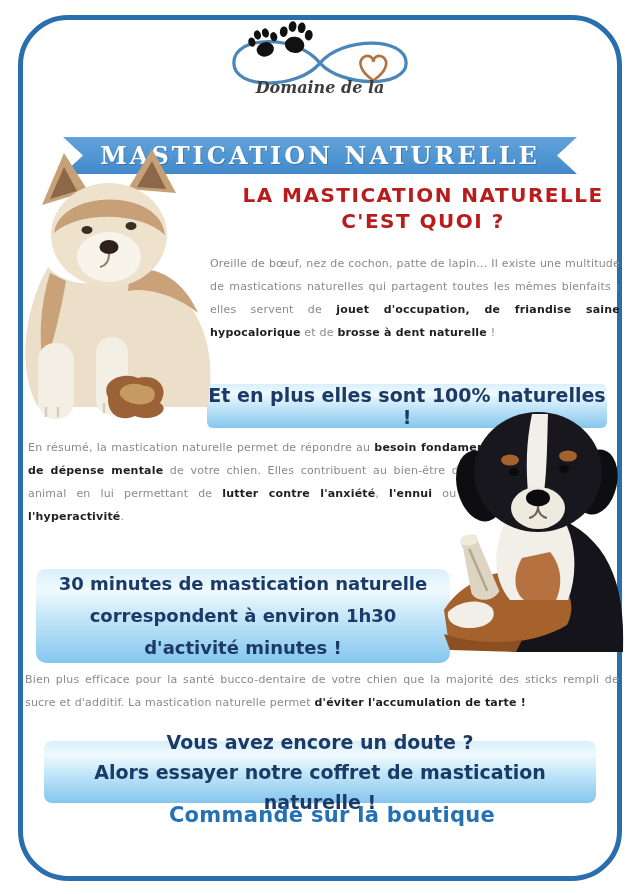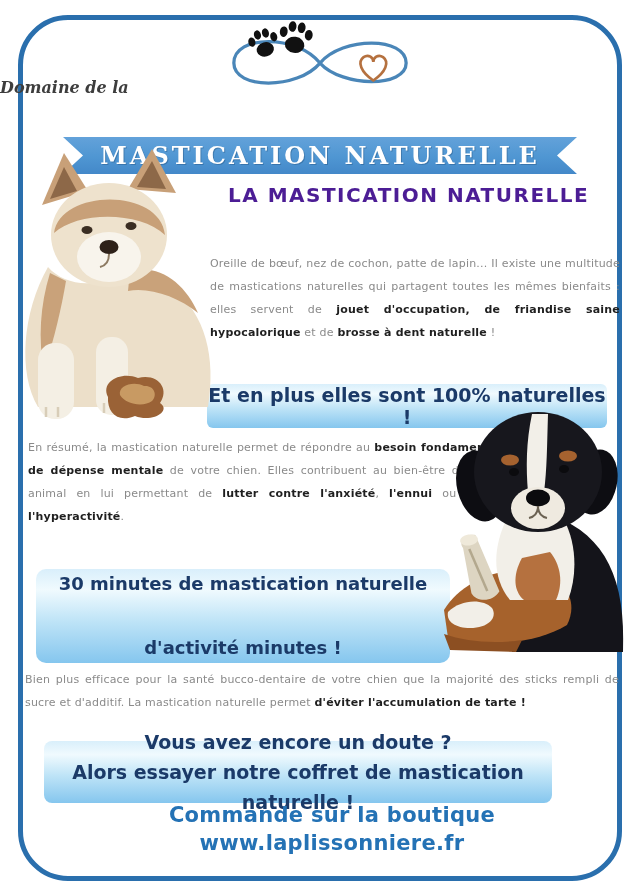--- a/index.html
+++ b/index.html
@@ -5,21 +5,21 @@
   html,body{margin:0;padding:0;background:#fff;}
   .page{
     position:relative;width:640px;height:894px;background:#fff;overflow:hidden;
     font-family:"DejaVu Sans",sans-serif;
   }
   .frame{
     position:absolute;left:18px;top:15px;right:18px;bottom:13px;
     border:5px solid #2a6fad;border-radius:50px;pointer-events:none;z-index:0;
   }
   
-  .logo{position:absolute;top:20px;left:0;right:0;z-index:2;}
+  .logo{position:absolute;top:20px;left:0;right:0;text-align:center;z-index:2;}
   .logo svg{display:block;margin:0 auto;}
   .brand-top{
     font-family:"DejaVu Serif",serif;font-style:italic;font-weight:700;
     font-size:16px;color:#3d3d3d;margin-top:-22px;
   }
   .brand-name{
     font-family:"DejaVu Serif",serif;font-style:italic;font-weight:700;
     font-size:29px;color:#4384c2;margin-top:-2px;letter-spacing:1px;
   }
   
@@ -31,22 +31,22 @@
   }
   .ribbon-label{
     font-family:"DejaVu Serif",serif;font-weight:700;font-size:24px;color:#fff;
     letter-spacing:3px;text-shadow:1px 1px 0 rgba(30,70,110,.35);
   }
   
   .husky{position:absolute;left:10px;top:145px;z-index:3;}
   .bernese{position:absolute;left:426px;top:398px;z-index:3;}
   
   .intro-title{
-    position:absolute;left:228px;top:182px;width:390px;z-index:1;
-    color:#4c1d95;font-weight:700;font-size:20px;line-height:26px;letter-spacing:1.5px;
+    position:absolute;left:228px;top:182px;width:390px;text-align:center;z-index:1;
+    color:#b91c1c;font-weight:700;font-size:20px;line-height:26px;letter-spacing:1.5px;
   }
   .para{
     position:absolute;color:#8a8a8a;font-size:11px;line-height:23px;
     text-align:justify;z-index:1;letter-spacing:.2px;
   }
   .para .b{color:#1f1f1f;font-weight:700;}
   .para1{left:210px;top:241px;width:410px;}
   .para2{left:28px;top:425px;width:474px;}
   .para3{left:25px;top:657px;width:594px;}
   
@@ -57,21 +57,21 @@
   }
   .box-naturelles{
     left:207px;top:372px;width:400px;height:44px;font-size:19px;
     display:flex;align-items:center;justify-content:center;
   }
   .box-stat{
     left:36px;top:557px;width:414px;height:94px;font-size:18px;line-height:30px;
     display:flex;flex-direction:column;justify-content:space-between;border-radius:10px;
   }
   .box-cta{
-    left:44px;top:729px;width:508px;height:62px;font-size:19px;line-height:30px;
+    left:44px;top:729px;width:552px;height:62px;font-size:19px;line-height:30px;
     display:flex;flex-direction:column;justify-content:center;border-radius:8px;
   }
   
   .footer{
     position:absolute;left:0;right:0;top:801px;text-align:center;z-index:1;
     color:#2472b5;font-weight:700;font-size:21px;line-height:28px;letter-spacing:.3px;padding-left:24px;
   }
   .footer .url{cursor:pointer;}
 </style>
 </head>
@@ -131,20 +131,21 @@
     <rect x="28" y="198" width="36" height="76" rx="17" fill="#f4efe4"></rect>
     <rect x="86" y="192" width="32" height="78" rx="15" fill="#f4efe4"></rect>
     <path d="M36 262 v10 M48 262 v10 M94 258 v10 M106 258 v10" stroke="#d8cdb8" stroke-width="2.5" fill="none"></path>
 
     <path d="M98 252 C 90 236, 112 226, 128 233 C 148 228, 160 244, 150 258 C 162 266, 142 278, 125 271 C 108 278, 97 268, 98 252 Z" fill="#9a6236"></path>
     <path d="M110 250 C 108 240, 124 236, 134 241 C 144 240, 148 250, 142 256 C 134 262, 116 260, 110 250 Z" fill="#c89a63"></path>
   </svg>
 
   <div class="intro-title">
     <div>LA MASTICATION NATURELLE</div>
+    <div>C'EST QUOI ?</div>
   </div>
 
   <p class="para para1"><span>Oreille de bœuf, nez de cochon, patte de lapin... Il existe une multitude de mastications naturelles qui partagent toutes les mêmes bienfaits : elles servent de </span><span class="b">jouet d'occupation, de friandise saine hypocalorique</span><span> et de </span><span class="b">brosse à dent naturelle</span><span> !</span></p>
 
   <div class="bluebox box-naturelles">
     <span>Et en plus elles sont 100% naturelles !</span>
   </div>
 
   <p class="para para2"><span>En résumé, la mastication naturelle permet de répondre au </span><span class="b">besoin fondamental de dépense mentale</span><span> de votre chien. Elles contribuent au bien-être de votre animal en lui permettant de </span><span class="b">lutter contre l'anxiété</span><span>, </span><span class="b">l'ennui</span><span> ou même </span><span class="b">l'hyperactivité</span><span>.</span></p>
 
@@ -175,28 +176,28 @@
       <path d="M40 148 C 36 142, 44 134, 54 137 L 70 196 C 62 206, 46 204, 42 194 Z" fill="#ddd5c2"></path>
       <ellipse cx="47" cy="141" rx="9" ry="5.5" fill="#efe9da"></ellipse>
       <path d="M46 150 L 58 194" stroke="#b3a88e" stroke-width="2.5" fill="none"></path>
     </g>
 
     <path d="M22 214 C 34 202, 56 200, 66 210 C 72 220, 62 230, 44 230 C 30 230, 20 224, 22 214 Z" fill="#f2efe8"></path>
   </svg>
 
   <div class="bluebox box-stat">
       <div>30 minutes de mastication naturelle</div>
+      <div>correspondent à environ 1h30</div>
       <div>d'activité minutes !</div>
     </div>
 
   <p class="para para3"><span>Bien plus efficace pour la santé bucco-dentaire de votre chien que la majorité des sticks rempli de sucre et d'additif. La mastication naturelle permet </span><span class="b">d'éviter l'accumulation de tarte !</span></p>
 
   <div class="bluebox box-cta">
       <div>Vous avez encore un doute ?</div>
       <div>Alors essayer notre coffret de mastication naturelle !</div>
     </div>
 
   <div class="footer">
     <div>Commande sur la boutique</div>
-    <div class="url">www.laplissonniere.fr</div>
   </div>
 
 </div>
 
 </body></html>

